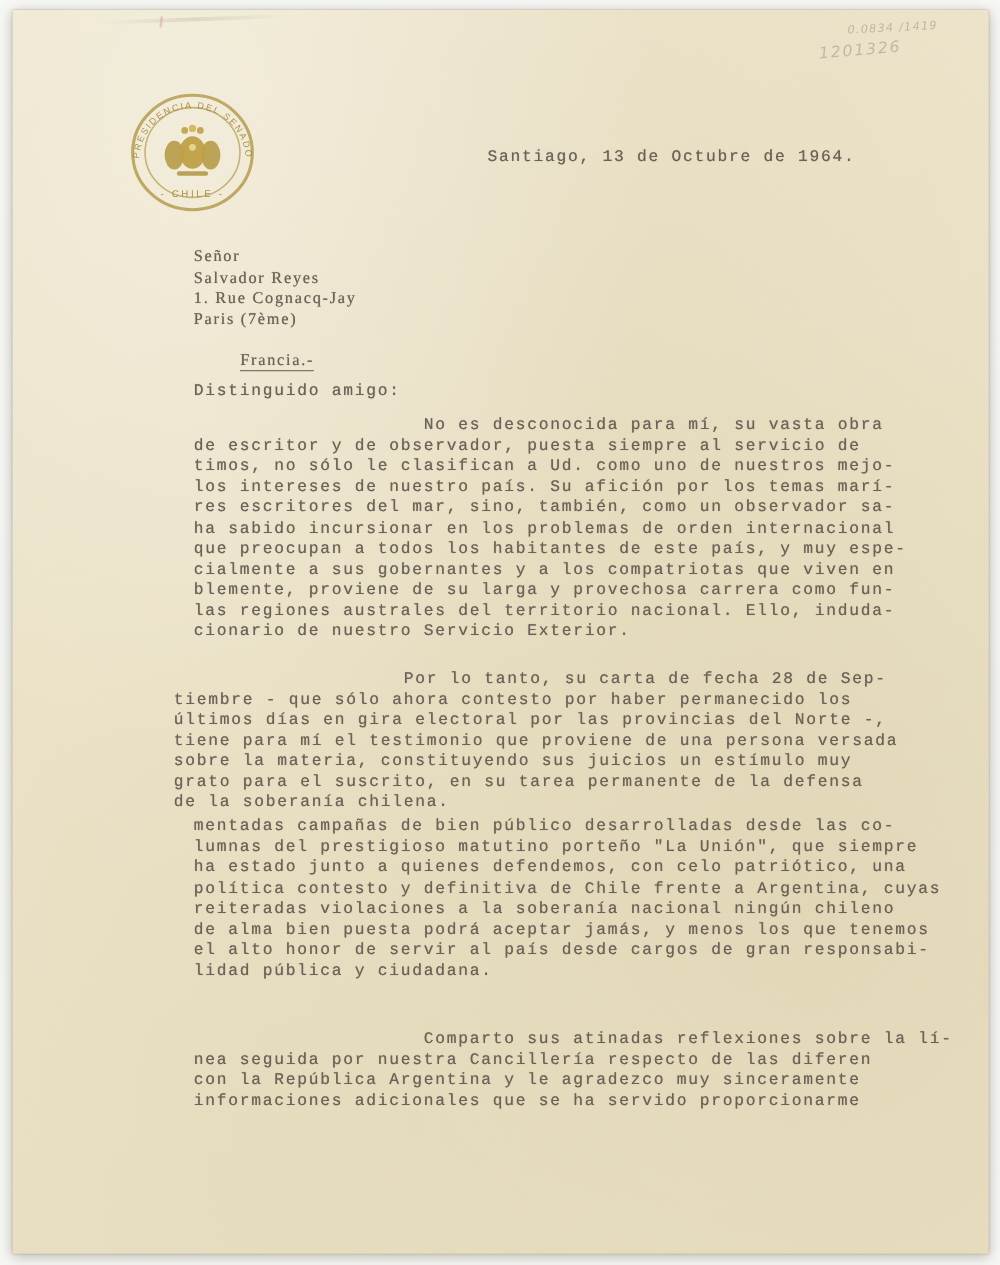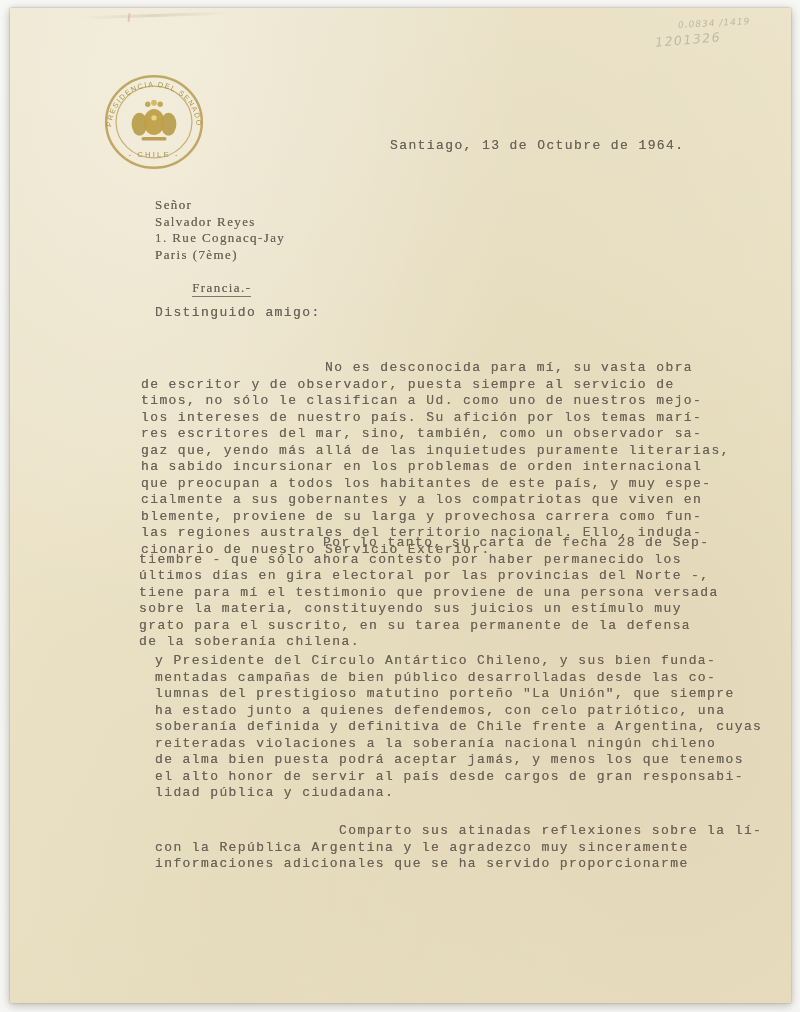--- a/index.html
+++ b/index.html
@@ -29,24 +29,24 @@
     );
   }
   .type{
     position:absolute;
     font-family:"Liberation Mono","DejaVu Sans Mono",monospace;
     font-size:13px;line-height:16.5px;letter-spacing:1.4px;
     color:#6b6357;
     text-shadow:0 0 .6px rgba(107,99,87,.75);
   }
   .line{white-space:pre;height:16.5px;}
-  .dateline{left:380px;top:110px;margin-top:20px;}
+  .dateline{left:380px;top:110px;}
   .recipient{left:145px;top:189px;font-family:Liberation Serif, serif;}
   .salutation{left:145px;top:297px;text-align:center;}
-  .para-1{left:131px;top:324px;margin-top:28px;}
+  .para-1{left:145px;top:324px;}
   .para-2{left:129px;top:527px;}
   .para-3{left:145px;top:645px;}
   .para-4{left:145px;top:815px;}
   .underlined{border-bottom:1.3px solid rgba(107,99,87,.85);padding-bottom:1px;}
   .seal{position:absolute;left:92px;top:62px;width:104px;height:104px;opacity:.88;}
   .pencil{
     position:absolute;color:#b6ae9d;
     font-family:"DejaVu Sans",sans-serif;font-style:italic;
   }
   .pencil-1{left:668px;top:10px;font-size:9px;letter-spacing:1px;transform:rotate(-3deg);opacity:.85;}
@@ -110,48 +110,47 @@
     </div>
 
     <div class="type salutation">Distinguido amigo:</div>
 
     <div class="type para-1">
         <div class="line">                    No es desconocida para mí, su vasta obra</div>
         <div class="line">de escritor y de observador, puesta siempre al servicio de</div>
         <div class="line">timos, no sólo le clasifican a Ud. como uno de nuestros mejo-</div>
         <div class="line">los intereses de nuestro país. Su afición por los temas marí-</div>
         <div class="line">res escritores del mar, sino, también, como un observador sa-</div>
-        <div class="line">gaz que, yendo más allá de las inquietudes puramente literarias,</div>
         <div class="line">ha sabido incursionar en los problemas de orden internacional</div>
         <div class="line">que preocupan a todos los habitantes de este país, y muy espe-</div>
         <div class="line">cialmente a sus gobernantes y a los compatriotas que viven en</div>
         <div class="line">blemente, proviene de su larga y provechosa carrera como fun-</div>
         <div class="line">las regiones australes del territorio nacional. Ello, induda-</div>
         <div class="line">cionario de nuestro Servicio Exterior.</div>
       </div>
     <div class="type para-2">
         <div class="line">                    Por lo tanto, su carta de fecha 28 de Sep-</div>
         <div class="line">tiembre - que sólo ahora contesto por haber permanecido los</div>
         <div class="line">últimos días en gira electoral por las provincias del Norte -,</div>
         <div class="line">tiene para mí el testimonio que proviene de una persona versada</div>
         <div class="line">sobre la materia, constituyendo sus juicios un estímulo muy</div>
         <div class="line">grato para el suscrito, en su tarea permanente de la defensa</div>
         <div class="line">de la soberanía chilena.</div>
       </div>
     <div class="type para-3">
-        <div class="line">y Presidente del Círculo Antártico Chileno, y sus bien funda-</div>
         <div class="line">mentadas campañas de bien público desarrolladas desde las co-</div>
         <div class="line">lumnas del prestigioso matutino porteño "La Unión", que siempre</div>
         <div class="line">ha estado junto a quienes defendemos, con celo patriótico, una</div>
-        <div class="line">soberanía definida y definitiva de Chile frente a Argentina, cuyas</div>
+        <div class="line">política contesto y definitiva de Chile frente a Argentina, cuyas</div>
         <div class="line">reiteradas violaciones a la soberanía nacional ningún chileno</div>
         <div class="line">de alma bien puesta podrá aceptar jamás, y menos los que tenemos</div>
         <div class="line">el alto honor de servir al país desde cargos de gran responsabi-</div>
         <div class="line">lidad pública y ciudadana.</div>
       </div>
     <div class="type para-4">
         <div class="line">                    Comparto sus atinadas reflexiones sobre la lí-</div>
+        <div class="line">nea seguida por nuestra Cancillería respecto de las diferen</div>
         <div class="line">con la República Argentina y le agradezco muy sinceramente</div>
         <div class="line">informaciones adicionales que se ha servido proporcionarme</div>
       </div>
 
   </div>
 </div>
 
 </body></html>

